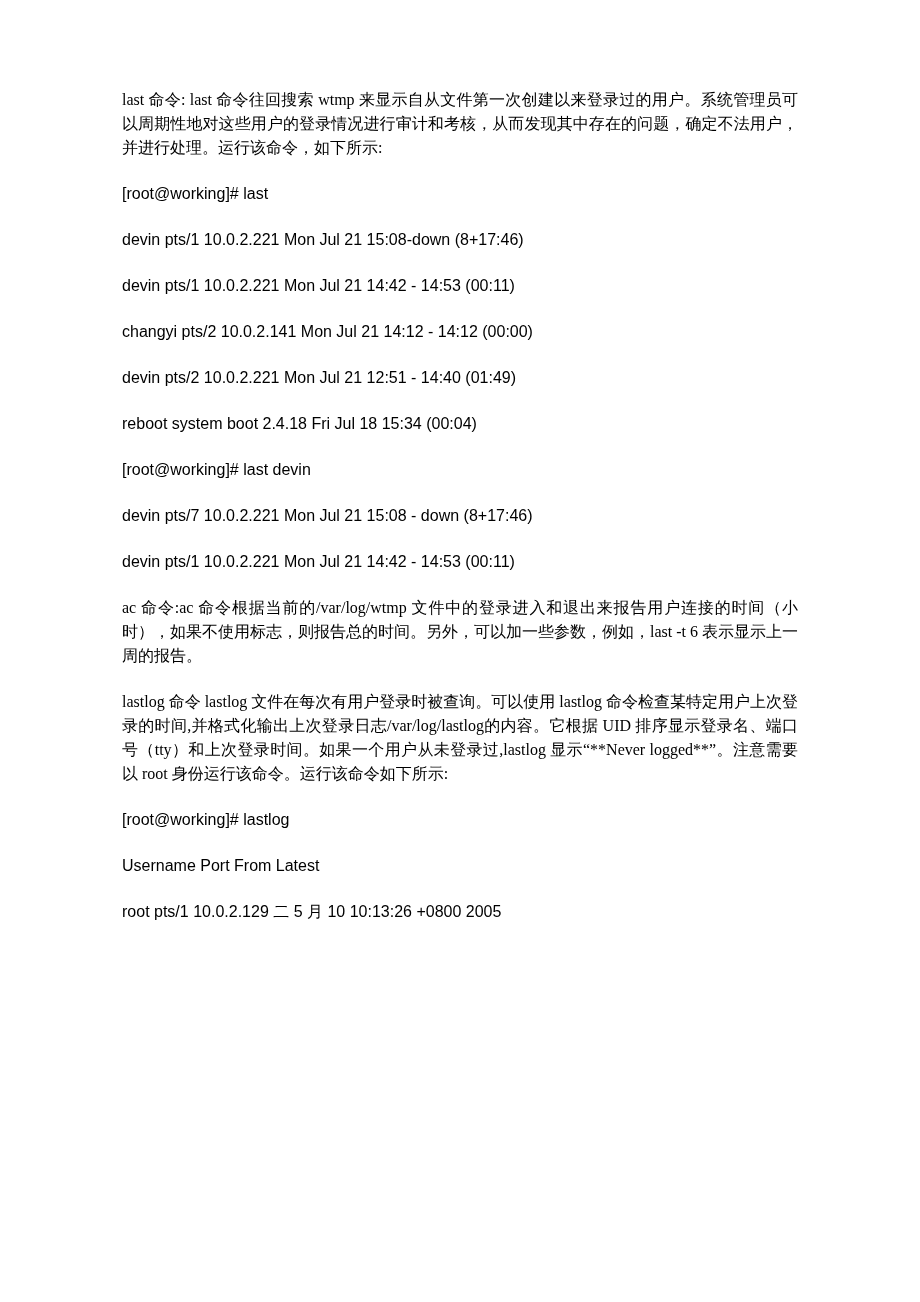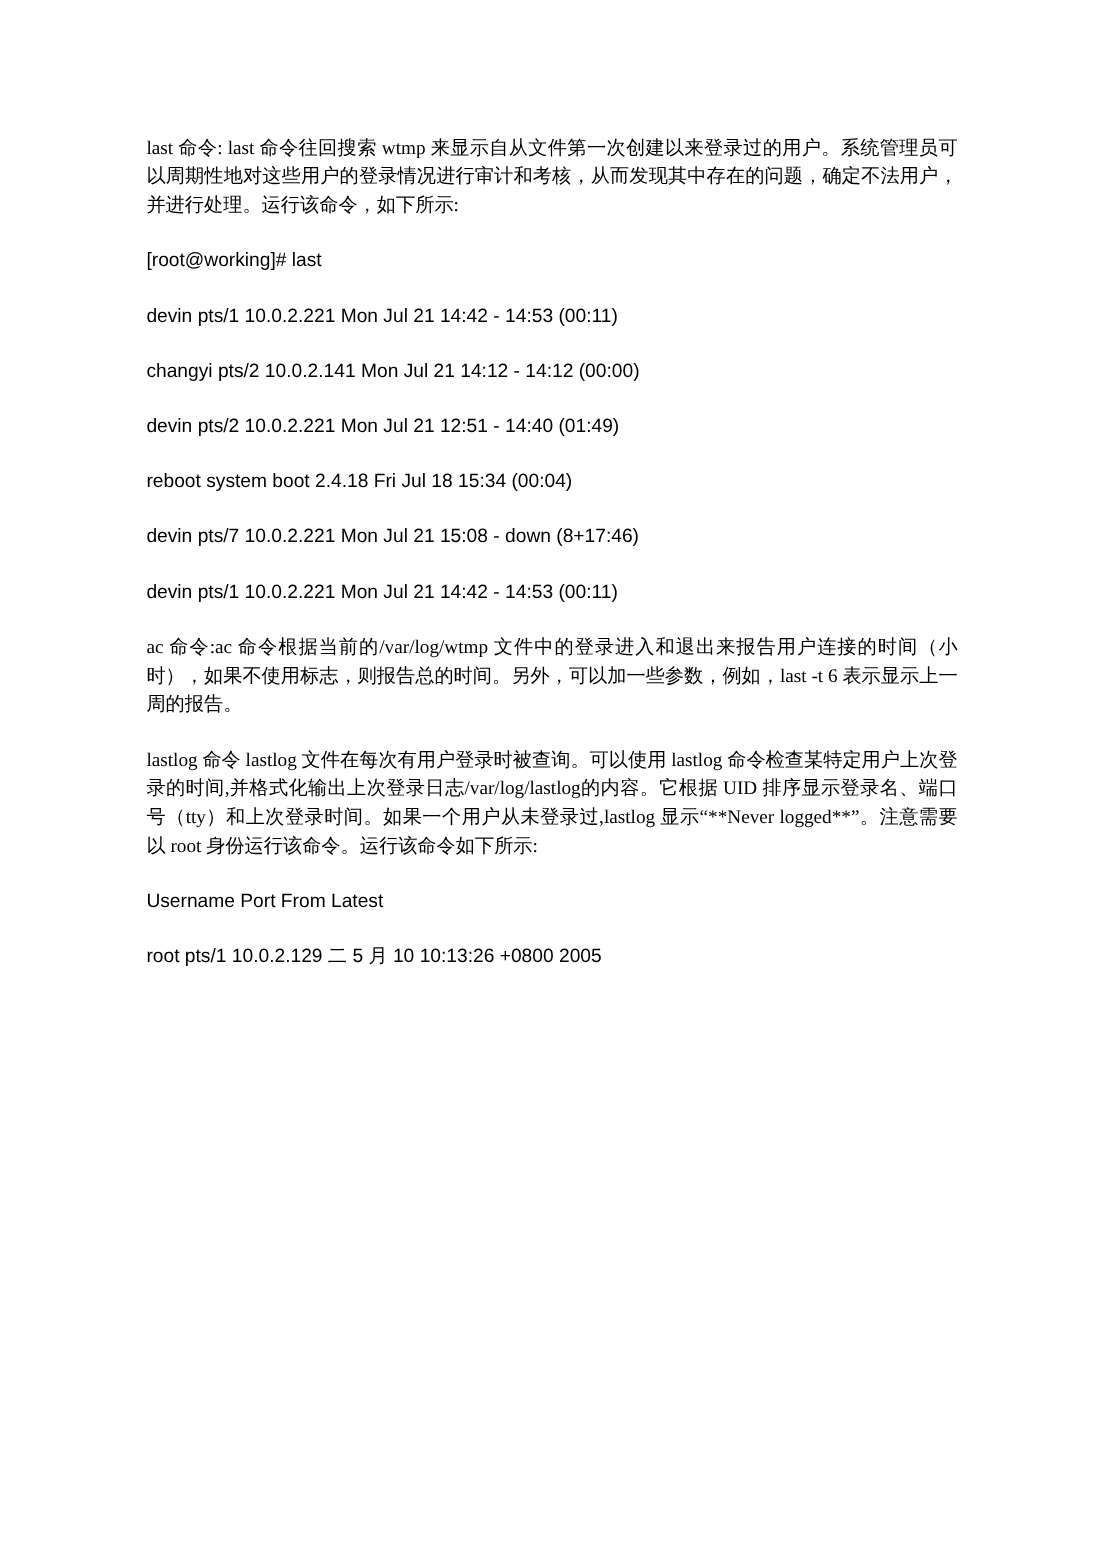--- a/index.html
+++ b/index.html
@@ -7,21 +7,21 @@
     margin: 0;
     padding: 0;
     font-family: "SimSun", "宋体", serif;
     font-size: 16px;
     line-height: 1.5;
     color: #000000;
   }
   .page {
     width: 920px;
     min-height: 1302px;
-    padding: 112px 122px 60px 122px;
+    padding: 88px 122px 60px 122px;
     box-sizing: border-box;
   }
   .para {
     margin: 0 0 22px 0;
     text-align: justify;
     text-justify: inter-ideograph;
   }
   .line {
     margin: 0 0 22px 0;
     font-family: Liberation Sans, sans-serif;
@@ -30,31 +30,34 @@
 </style>
 </head>
 <body>
 
 <div class="page">
 
   <p class="para">last 命令: last 命令往回搜索 wtmp 来显示自从文件第一次创建以来登录过的用户。系统管理员可以周期性地对这些用户的登录情况进行审计和考核，从而发现其中存在的问题，确定不法用户，并进行处理。运行该命令，如下所示:</p>
 
   <p class="line">[root@working]# last</p>
 
+  <p class="line">devin pts/1 10.0.2.221 Mon Jul 21 15:08-down (8+17:46)</p>
   <p class="line">devin pts/1 10.0.2.221 Mon Jul 21 14:42 - 14:53 (00:11)</p>
   <p class="line">changyi pts/2 10.0.2.141 Mon Jul 21 14:12 - 14:12 (00:00)</p>
   <p class="line">devin pts/2 10.0.2.221 Mon Jul 21 12:51 - 14:40 (01:49)</p>
   <p class="line">reboot system boot 2.4.18 Fri Jul 18 15:34 (00:04)</p>
 
 
+  <p class="line">[root@working]# last devin</p>
 
   <p class="line">devin pts/7 10.0.2.221 Mon Jul 21 15:08 - down (8+17:46)</p>
   <p class="line">devin pts/1 10.0.2.221 Mon Jul 21 14:42 - 14:53 (00:11)</p>
 
   <p class="para">ac 命令:ac 命令根据当前的/var/log/wtmp 文件中的登录进入和退出来报告用户连接的时间（小时），如果不使用标志，则报告总的时间。另外，可以加一些参数，例如，last -t 6 表示显示上一周的报告。</p>
 
   <p class="para">lastlog 命令 lastlog 文件在每次有用户登录时被查询。可以使用 lastlog 命令检查某特定用户上次登录的时间,并格式化输出上次登录日志/var/log/lastlog的内容。它根据 UID 排序显示登录名、端口号（tty）和上次登录时间。如果一个用户从未登录过,lastlog 显示“**Never logged**”。注意需要以 root 身份运行该命令。运行该命令如下所示:</p>
 
+  <p class="line">[root@working]# lastlog</p>
 
   <p class="line">Username Port From Latest</p>
   <p class="line">root pts/1 10.0.2.129 二 5 月 10 10:13:26 +0800 2005</p>
 
 </div>
 
 </body></html>

